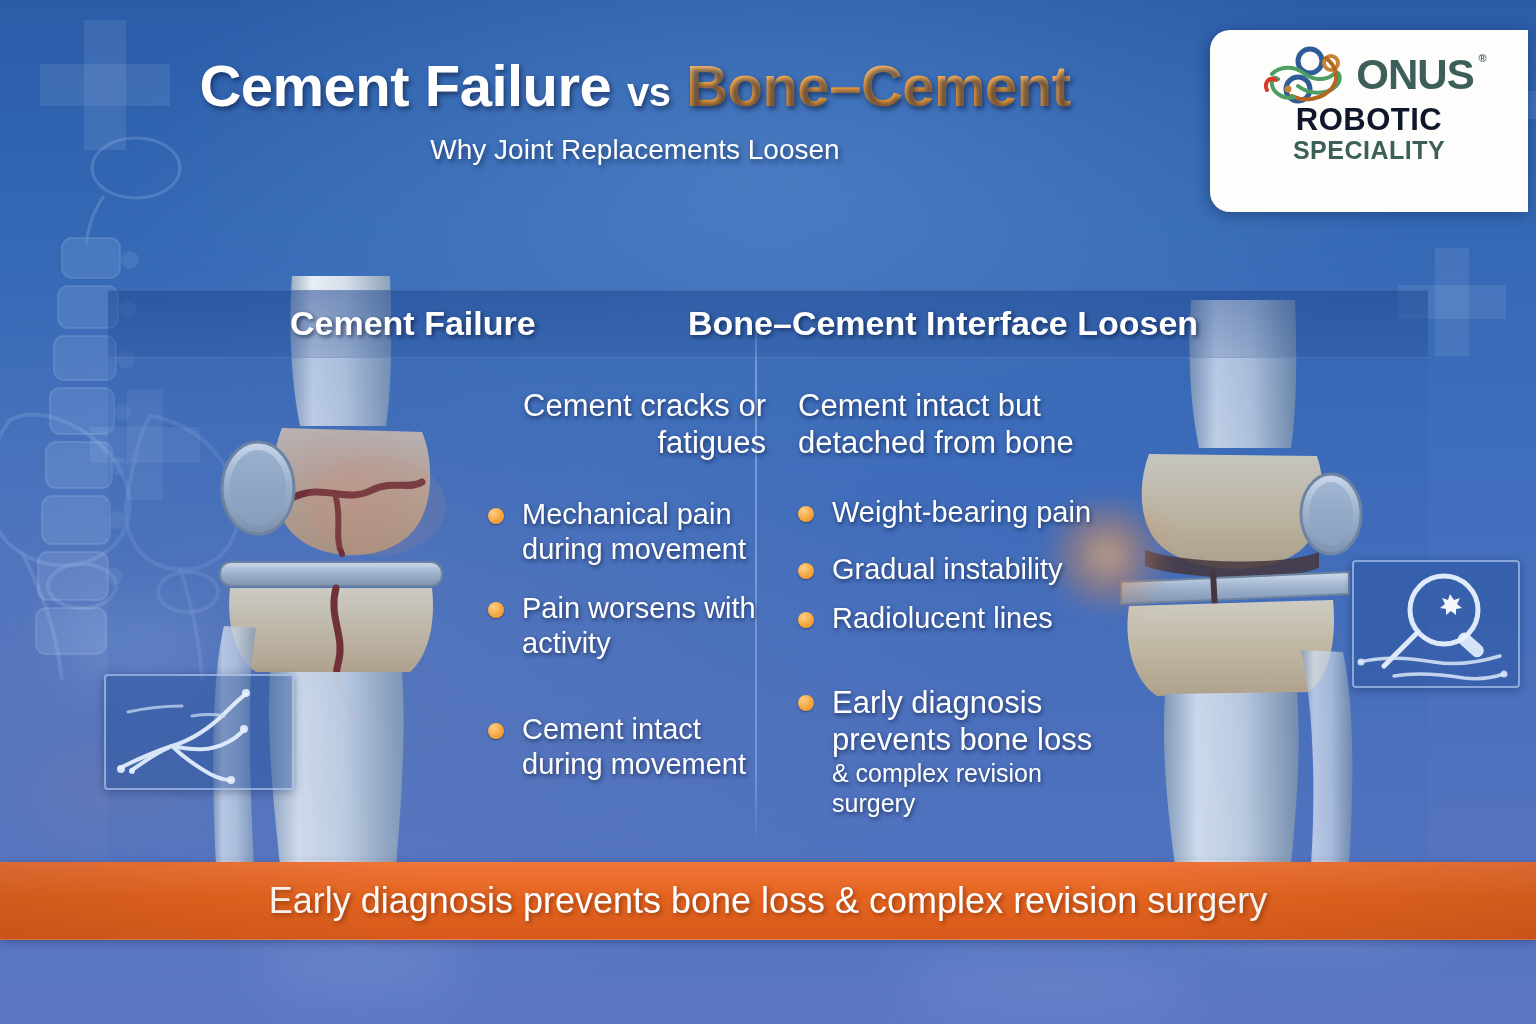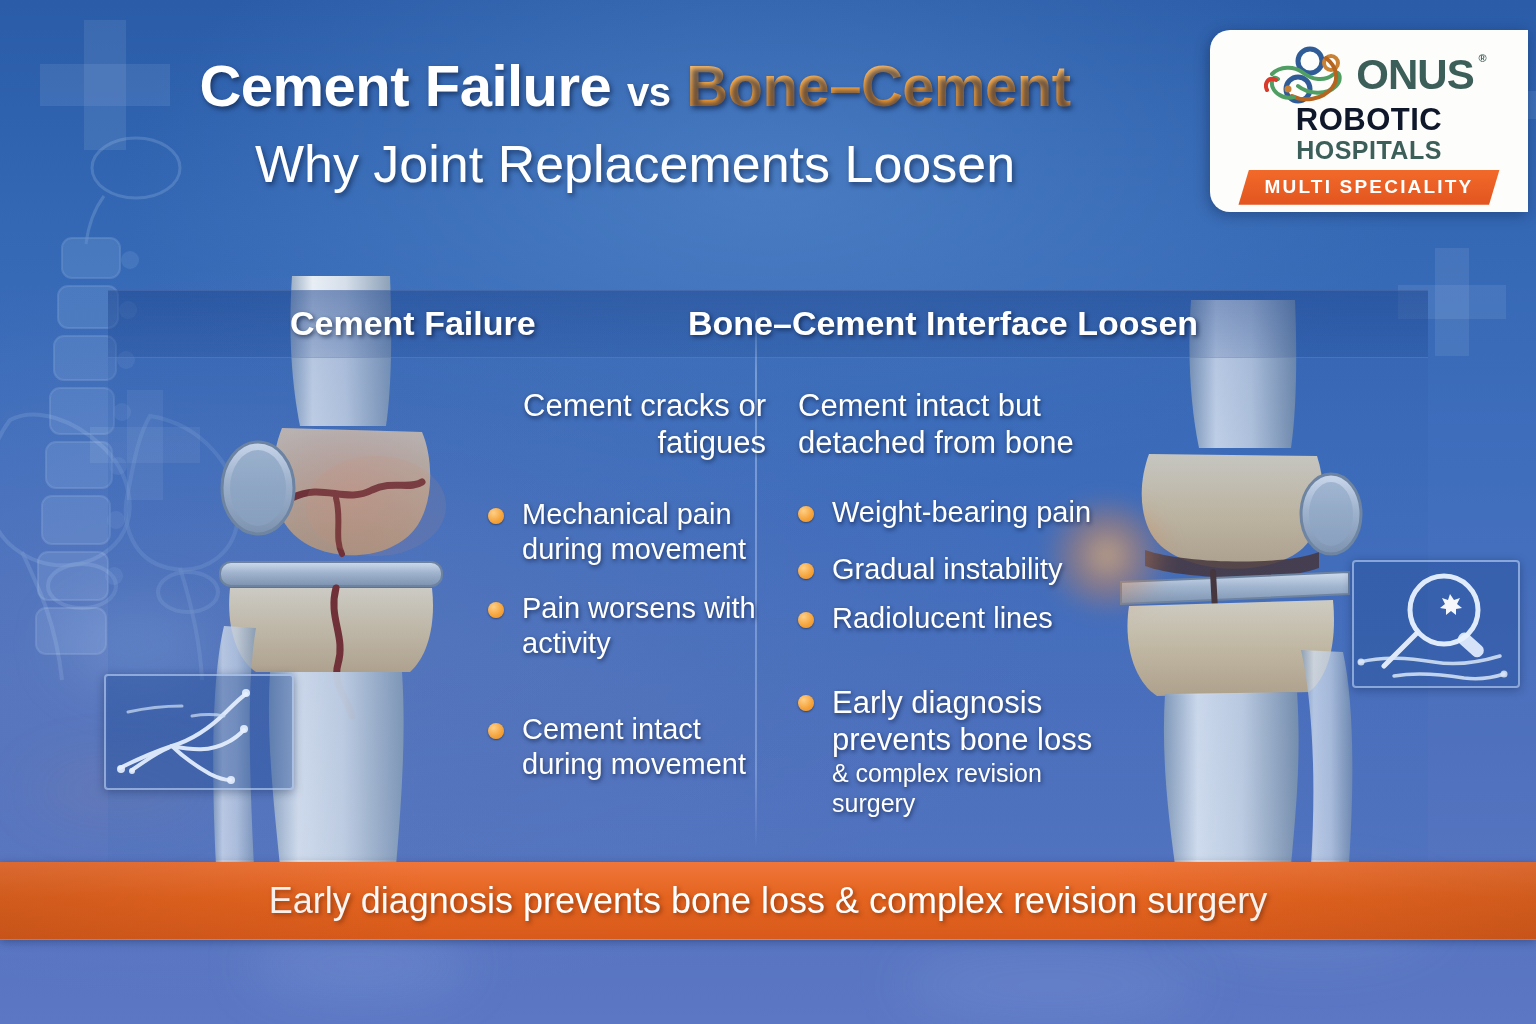--- a/index.html
+++ b/index.html
@@ -78,21 +78,21 @@
   .t-white { color: #ffffff; }
   .t-vs { color: #ffffff; font-size: 40px; font-weight: bold; }
   .t-orange {
     background: linear-gradient(180deg,#FFCB84 0%,#F9A63F 55%,#EE922B 100%);
     -webkit-background-clip: text;
     background-clip: text;
     color: transparent;
   }
   .subtitle {
     margin-top: 14px;
-    font-size: 52px;
+    font-size: 28px;
     color: #ffffff;
     font-weight: normal;
     text-shadow: 2px 3px 5px rgba(10,25,60,.55);
   }
 
   
   .logo-card {
     position: absolute;
     right: 8px; top: 22px;
     width: 318px; height: 182px;
@@ -330,22 +330,21 @@
           <path d="M62 14 C72 22 76 34 68 44 C58 56 40 58 28 52" fill="none" stroke="#b5651f" stroke-width="4" stroke-linecap="round"></path>
           <path d="M14 35 C8 30 6 40 10 46 C14 52 22 55 30 53" fill="none" stroke="#4f9e63" stroke-width="4" stroke-linecap="round"></path>
           <path d="M12 36 C4 32 0 40 3 46" fill="none" stroke="#d93a2b" stroke-width="4" stroke-linecap="round"></path>
           <circle cx="24" cy="45" r="3.5" fill="#c98234"></circle>
         </svg>
         <div class="logo-onus">
           <span>ONUS</span><span class="logo-reg">®</span>
         </div>
       </div>
       <div class="logo-robotic">ROBOTIC</div>
-      <div class="logo-hospitals">HOSPITALS</div>
-      <div class="logo-banner">MULTI SPECIALITY</div>
+      <div class="logo-hospitals">SPECIALITY</div>
     </div>
   </div>
 
   <div class="knee" id="knee-left">
     <svg viewBox="0 0 300 590">
       <defs>
         <linearGradient id="boneL" x1="0" y1="0" x2="1" y2="0">
           <stop offset="0%" stop-color="#9fb1c4"></stop>
           <stop offset="22%" stop-color="#f2f5f8"></stop>
           <stop offset="55%" stop-color="#dde4ec"></stop>

